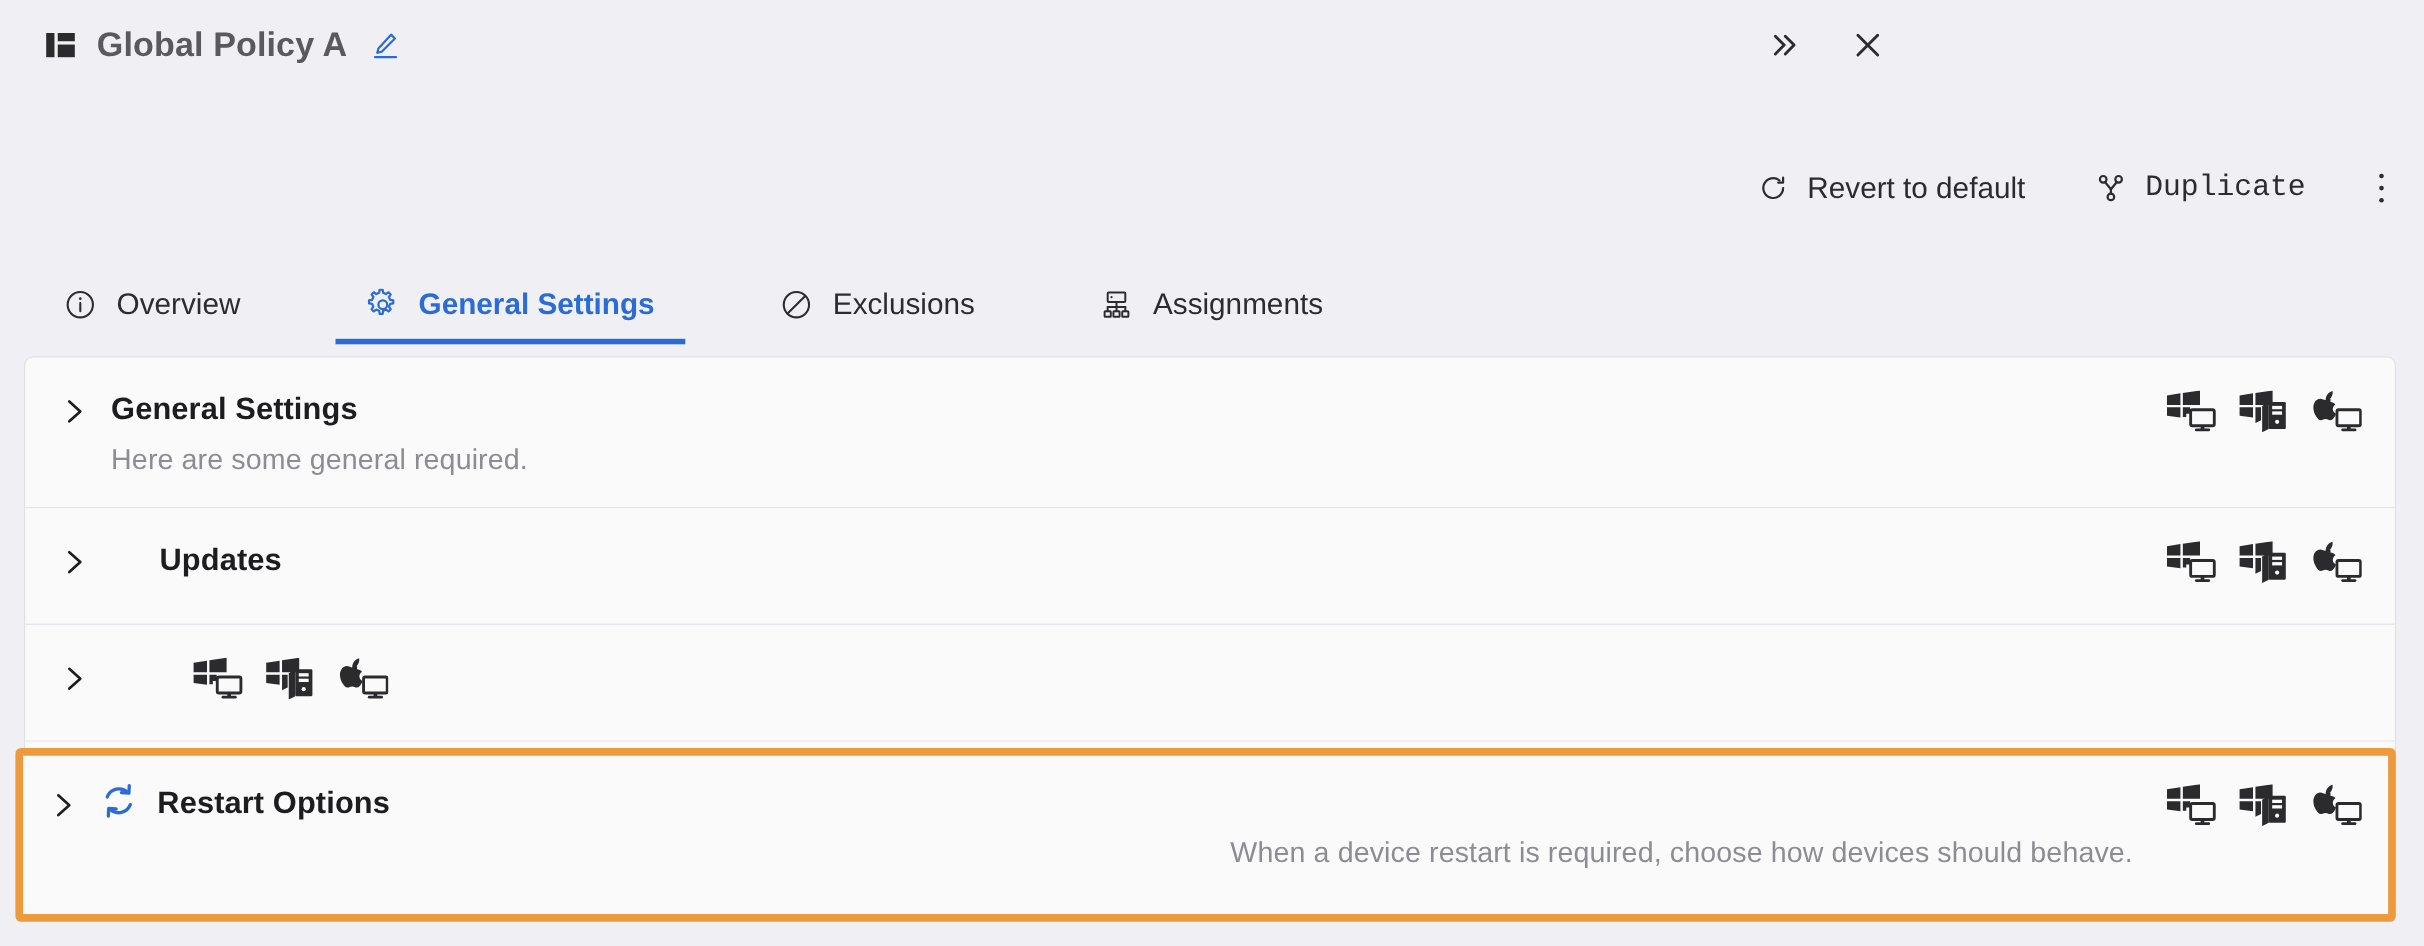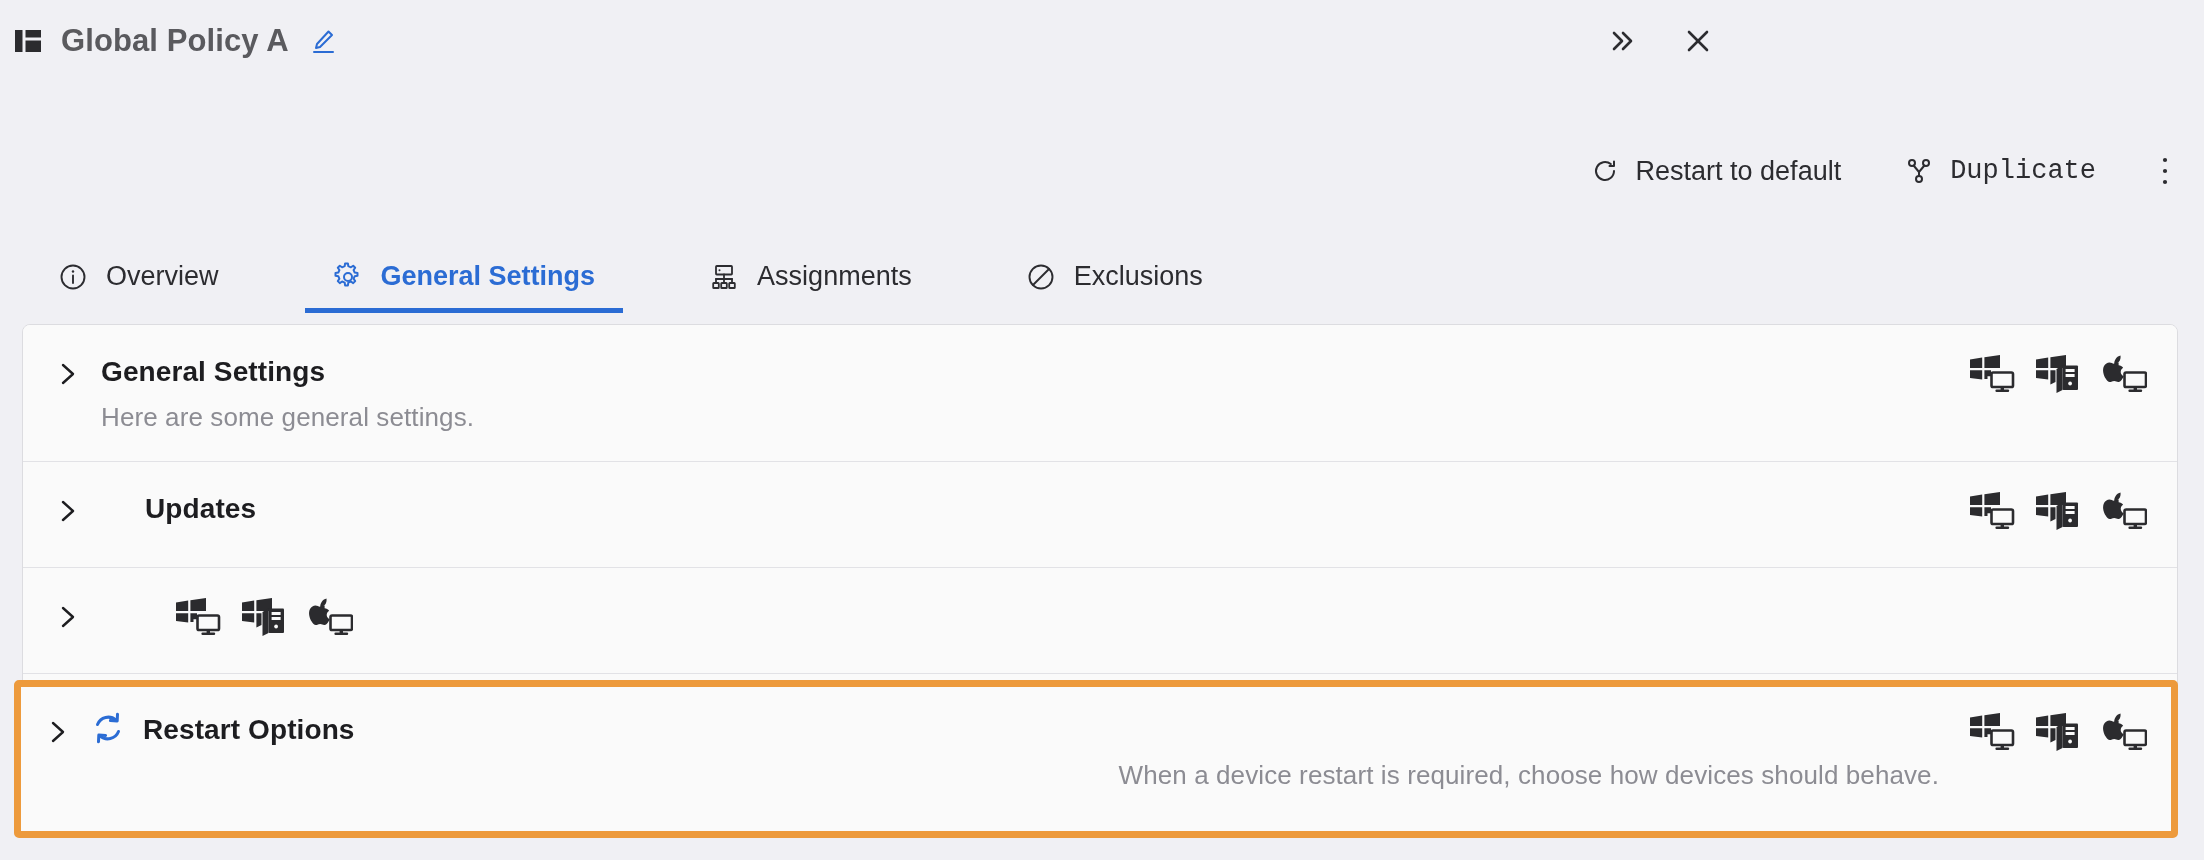--- a/index.html
+++ b/index.html
@@ -21,21 +21,21 @@
   }
 
   
   .titlebar {
     position: absolute;
     top: 0; left: 0;
     width: 1748px;
     height: 82px;
     display: flex;
     align-items: center;
-    padding: 0 30px 0 13px;
+    padding: 0 30px 0 40px;
     justify-content: flex-end;
   }
   .title-left {
     display: flex;
     align-items: center;
     gap: 18px;
   }
   .panel-icon {
     width: 30px; height: 30px;
     display: block;
@@ -262,21 +262,21 @@
 
   <div class="toolbar">
     <button class="tool-action">
       <span style="line-height:0">
         <svg width="28" height="28" viewBox="0 0 28 28" fill="none" stroke="#2c2c30" stroke-width="2" stroke-linecap="round">
           <path d="M23 14a9 9 0 1 1-3.2-6.9"></path>
           <polyline points="23,4.5 23,9 18.5,9" stroke-linejoin="round"></polyline>
           <path d="M5 14a9 9 0 0 0 3.2 6.9" opacity="0"></path>
         </svg>
       </span>
-      <span>Restart to default</span>
+      <span>Revert to default</span>
     </button>
 
     <button class="tool-action">
       <span style="line-height:0">
         <svg width="28" height="28" viewBox="0 0 28 28" fill="none" stroke="#2c2c30" stroke-width="2" stroke-linecap="round" stroke-linejoin="round">
           <circle cx="7" cy="6" r="3"></circle>
           <circle cx="21" cy="6" r="3"></circle>
           <circle cx="14" cy="22" r="3"></circle>
           <path d="M8.6 8.5 L14 15 L19.4 8.5"></path>
           <line x1="14" y1="15" x2="14" y2="19"></line>
@@ -312,63 +312,63 @@
     <button class="tab active tab-gap-1">
       <span style="line-height:0">
         <svg width="30" height="30" viewBox="0 0 30 30" fill="none" stroke="#2b6cd4" stroke-width="2" stroke-linejoin="round">
           <path d="M15 4.2 l2.6 1.1 2.3-1.6 2 2 -1.6 2.3 1.1 2.6 2.8 .4v2.8l-2.8 .4 -1.1 2.6 1.6 2.3 -2 2 -2.3-1.6 -2.6 1.1 -.4 2.8h-2.8l-.4-2.8 -2.6-1.1 -2.3 1.6 -2-2 1.6-2.3 -1.1-2.6 -2.8-.4v-2.8l2.8-.4 1.1-2.6 -1.6-2.3 2-2 2.3 1.6 2.6-1.1 .4-2.8h2.8z" transform="translate(0.3,0)"></path>
           <circle cx="15" cy="15" r="4"></circle>
         </svg>
       </span>
       <span class="tab-label">General Settings</span>
     </button>
 
+
+    <button class="tab tab-gap-3">
+      <span style="line-height:0">
+        <svg width="30" height="30" viewBox="0 0 30 30" fill="none" stroke="#2c2c30" stroke-width="1.9" stroke-linecap="round">
+          <circle cx="15" cy="15" r="11.5"></circle>
+          <line x1="7" y1="23" x2="23" y2="7"></line>
+        </svg>
+      </span>
+      <span class="tab-label">Exclusions</span>
+    </button>
 
     <button class="tab tab-gap-4">
       <span style="line-height:0">
         <svg width="30" height="30" viewBox="0 0 30 30" fill="none" stroke="#2c2c30" stroke-width="1.8" stroke-linecap="round" stroke-linejoin="round">
           <rect x="7" y="4" width="16" height="8.5" rx="0.8"></rect>
           <circle cx="10.5" cy="8.2" r="1" fill="#2c2c30" stroke="none"></circle>
           <line x1="15" y1="12.5" x2="15" y2="17"></line>
           <line x1="7" y1="17" x2="23" y2="17"></line>
           <line x1="7" y1="17" x2="7" y2="21"></line>
           <line x1="23" y1="17" x2="23" y2="21"></line>
           <line x1="15" y1="17" x2="15" y2="21"></line>
           <rect x="4.2" y="21" width="5.6" height="5" rx="0.6"></rect>
           <rect x="12.2" y="21" width="5.6" height="5" rx="0.6"></rect>
           <rect x="20.2" y="21" width="5.6" height="5" rx="0.6"></rect>
         </svg>
       </span>
       <span class="tab-label">Assignments</span>
     </button>
-
-    <button class="tab tab-gap-3">
-      <span style="line-height:0">
-        <svg width="30" height="30" viewBox="0 0 30 30" fill="none" stroke="#2c2c30" stroke-width="1.9" stroke-linecap="round">
-          <circle cx="15" cy="15" r="11.5"></circle>
-          <line x1="7" y1="23" x2="23" y2="7"></line>
-        </svg>
-      </span>
-      <span class="tab-label">Exclusions</span>
-    </button>
   </div>
 
   <div class="card">
 
     <div class="acc-row tall">
       <span class="chev">
         <svg width="22" height="26" viewBox="0 0 22 26" fill="none" stroke="#1d1d20" stroke-width="2.4" stroke-linecap="round" stroke-linejoin="round">
           <polyline points="6,4 16,13 6,22"></polyline>
         </svg>
       </span>
       <div class="acc-main">
         <div class="acc-title-line">
           <span class="acc-title">General Settings</span>
         </div>
-        <div class="acc-desc">Here are some general settings.</div>
+        <div class="acc-desc">Here are some general required.</div>
       </div>
       <div class="platforms">
         <span class="plat">
           <svg width="46" height="38" viewBox="0 0 46 38" fill="#2b2b2e">
             <path d="M1 4.6 L13.2 2.6 V13.1 H1 Z"></path>
             <path d="M15.4 2.3 L31 0 V13.1 H15.4 Z"></path>
             <path d="M1 15.3 H13.2 V24.6 L1 23 Z"></path>
             <path d="M15.4 15.3 H22 V21.2 H18.5 V24 H15.4 Z"></path>
             <rect x="22.5" y="17.5" width="21.5" height="14.5" rx="1.6" fill="none" stroke="#2b2b2e" stroke-width="2.6"></rect>
             <rect x="31.6" y="32.2" width="3.4" height="3"></rect>

